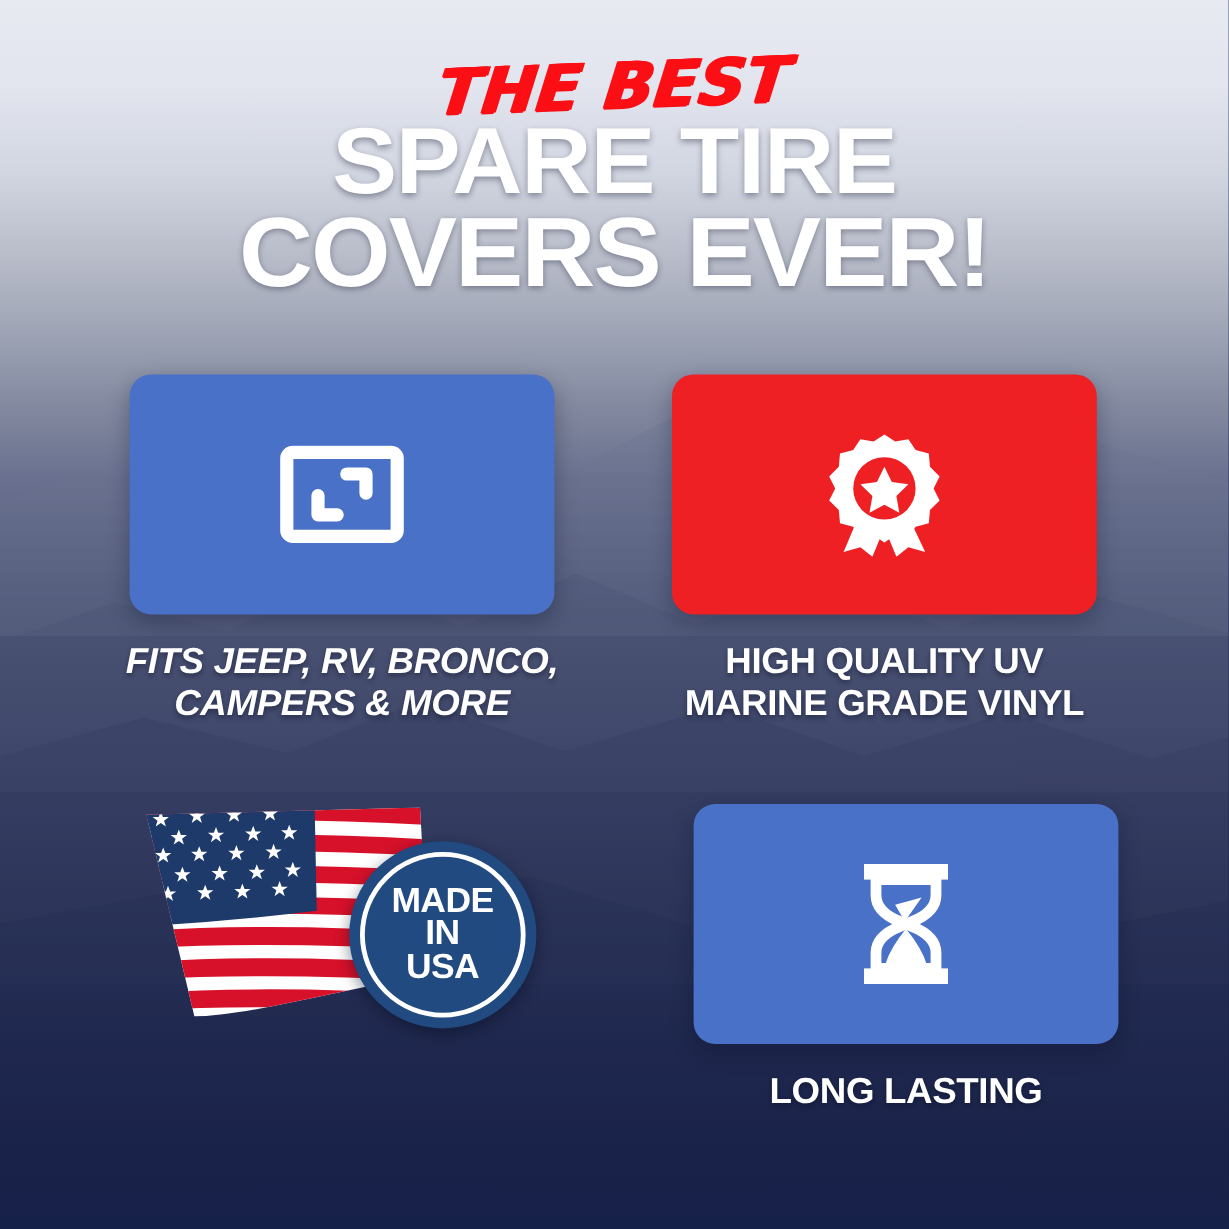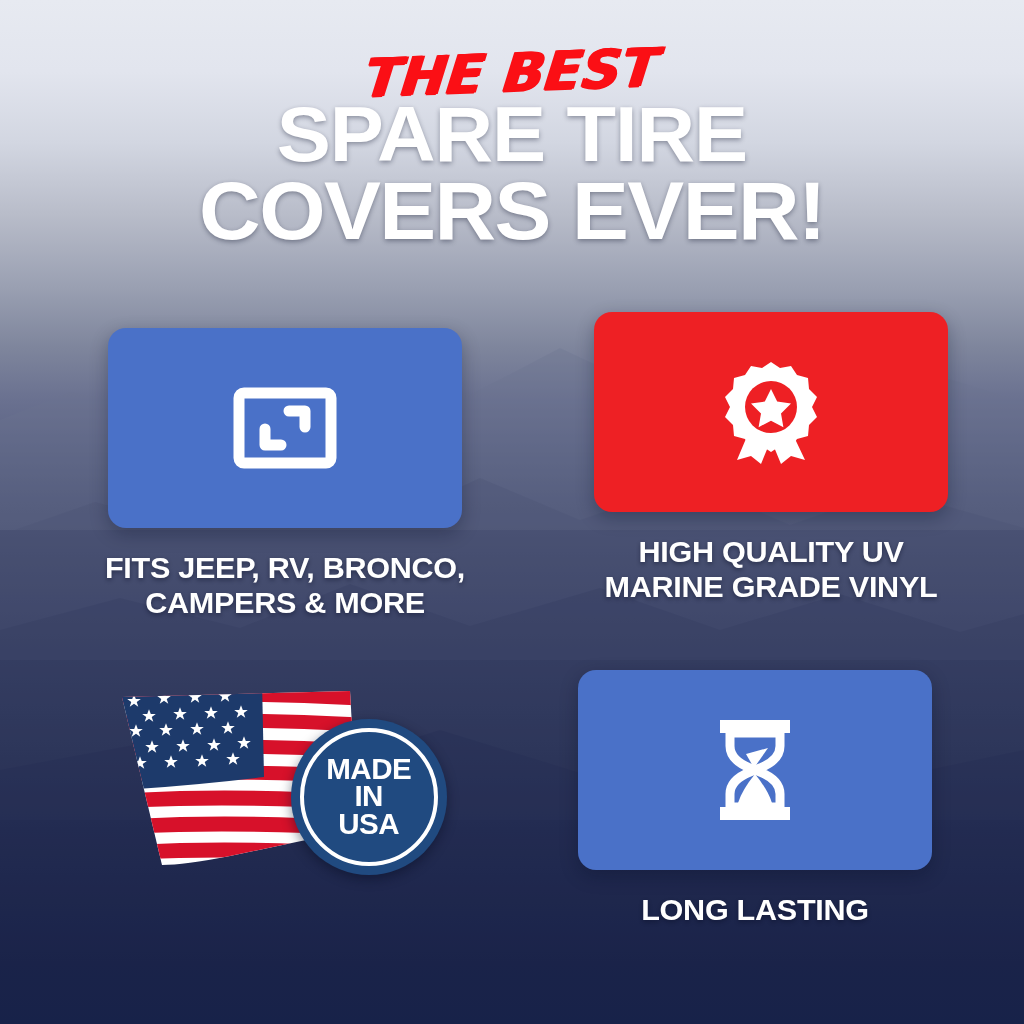--- a/index.html
+++ b/index.html
@@ -82,23 +82,23 @@
   #title-line-1 { margin-top: -4px; }
   #title-line-2 { font-size: 82px; letter-spacing: -1.5px; }
 
   
   .features { position: absolute; top: 312px; left: 0; width: 1024px; }
   .feature {
     position: absolute;
     width: 354px;
     text-align: center;
   }
-  #feature-0 { left: 108px; top: 16px; }
-  #feature-1 { left: 594px; top: 0px; }
-  #feature-2 { left: 108px; top: 373px; }
+  #feature-0 { left: 108px; top: 0px; font-style: italic; }
+  #feature-1 { left: 560px; top: 0px; }
+  #feature-2 { left: 108px; top: 355px; }
   #feature-3 { left: 578px; top: 358px; }
 
   .card {
     width: 354px;
     height: 200px;
     border-radius: 18px;
     display: flex;
     align-items: center;
     justify-content: center;
     box-shadow: 0 6px 18px rgba(8,14,36,.30);

